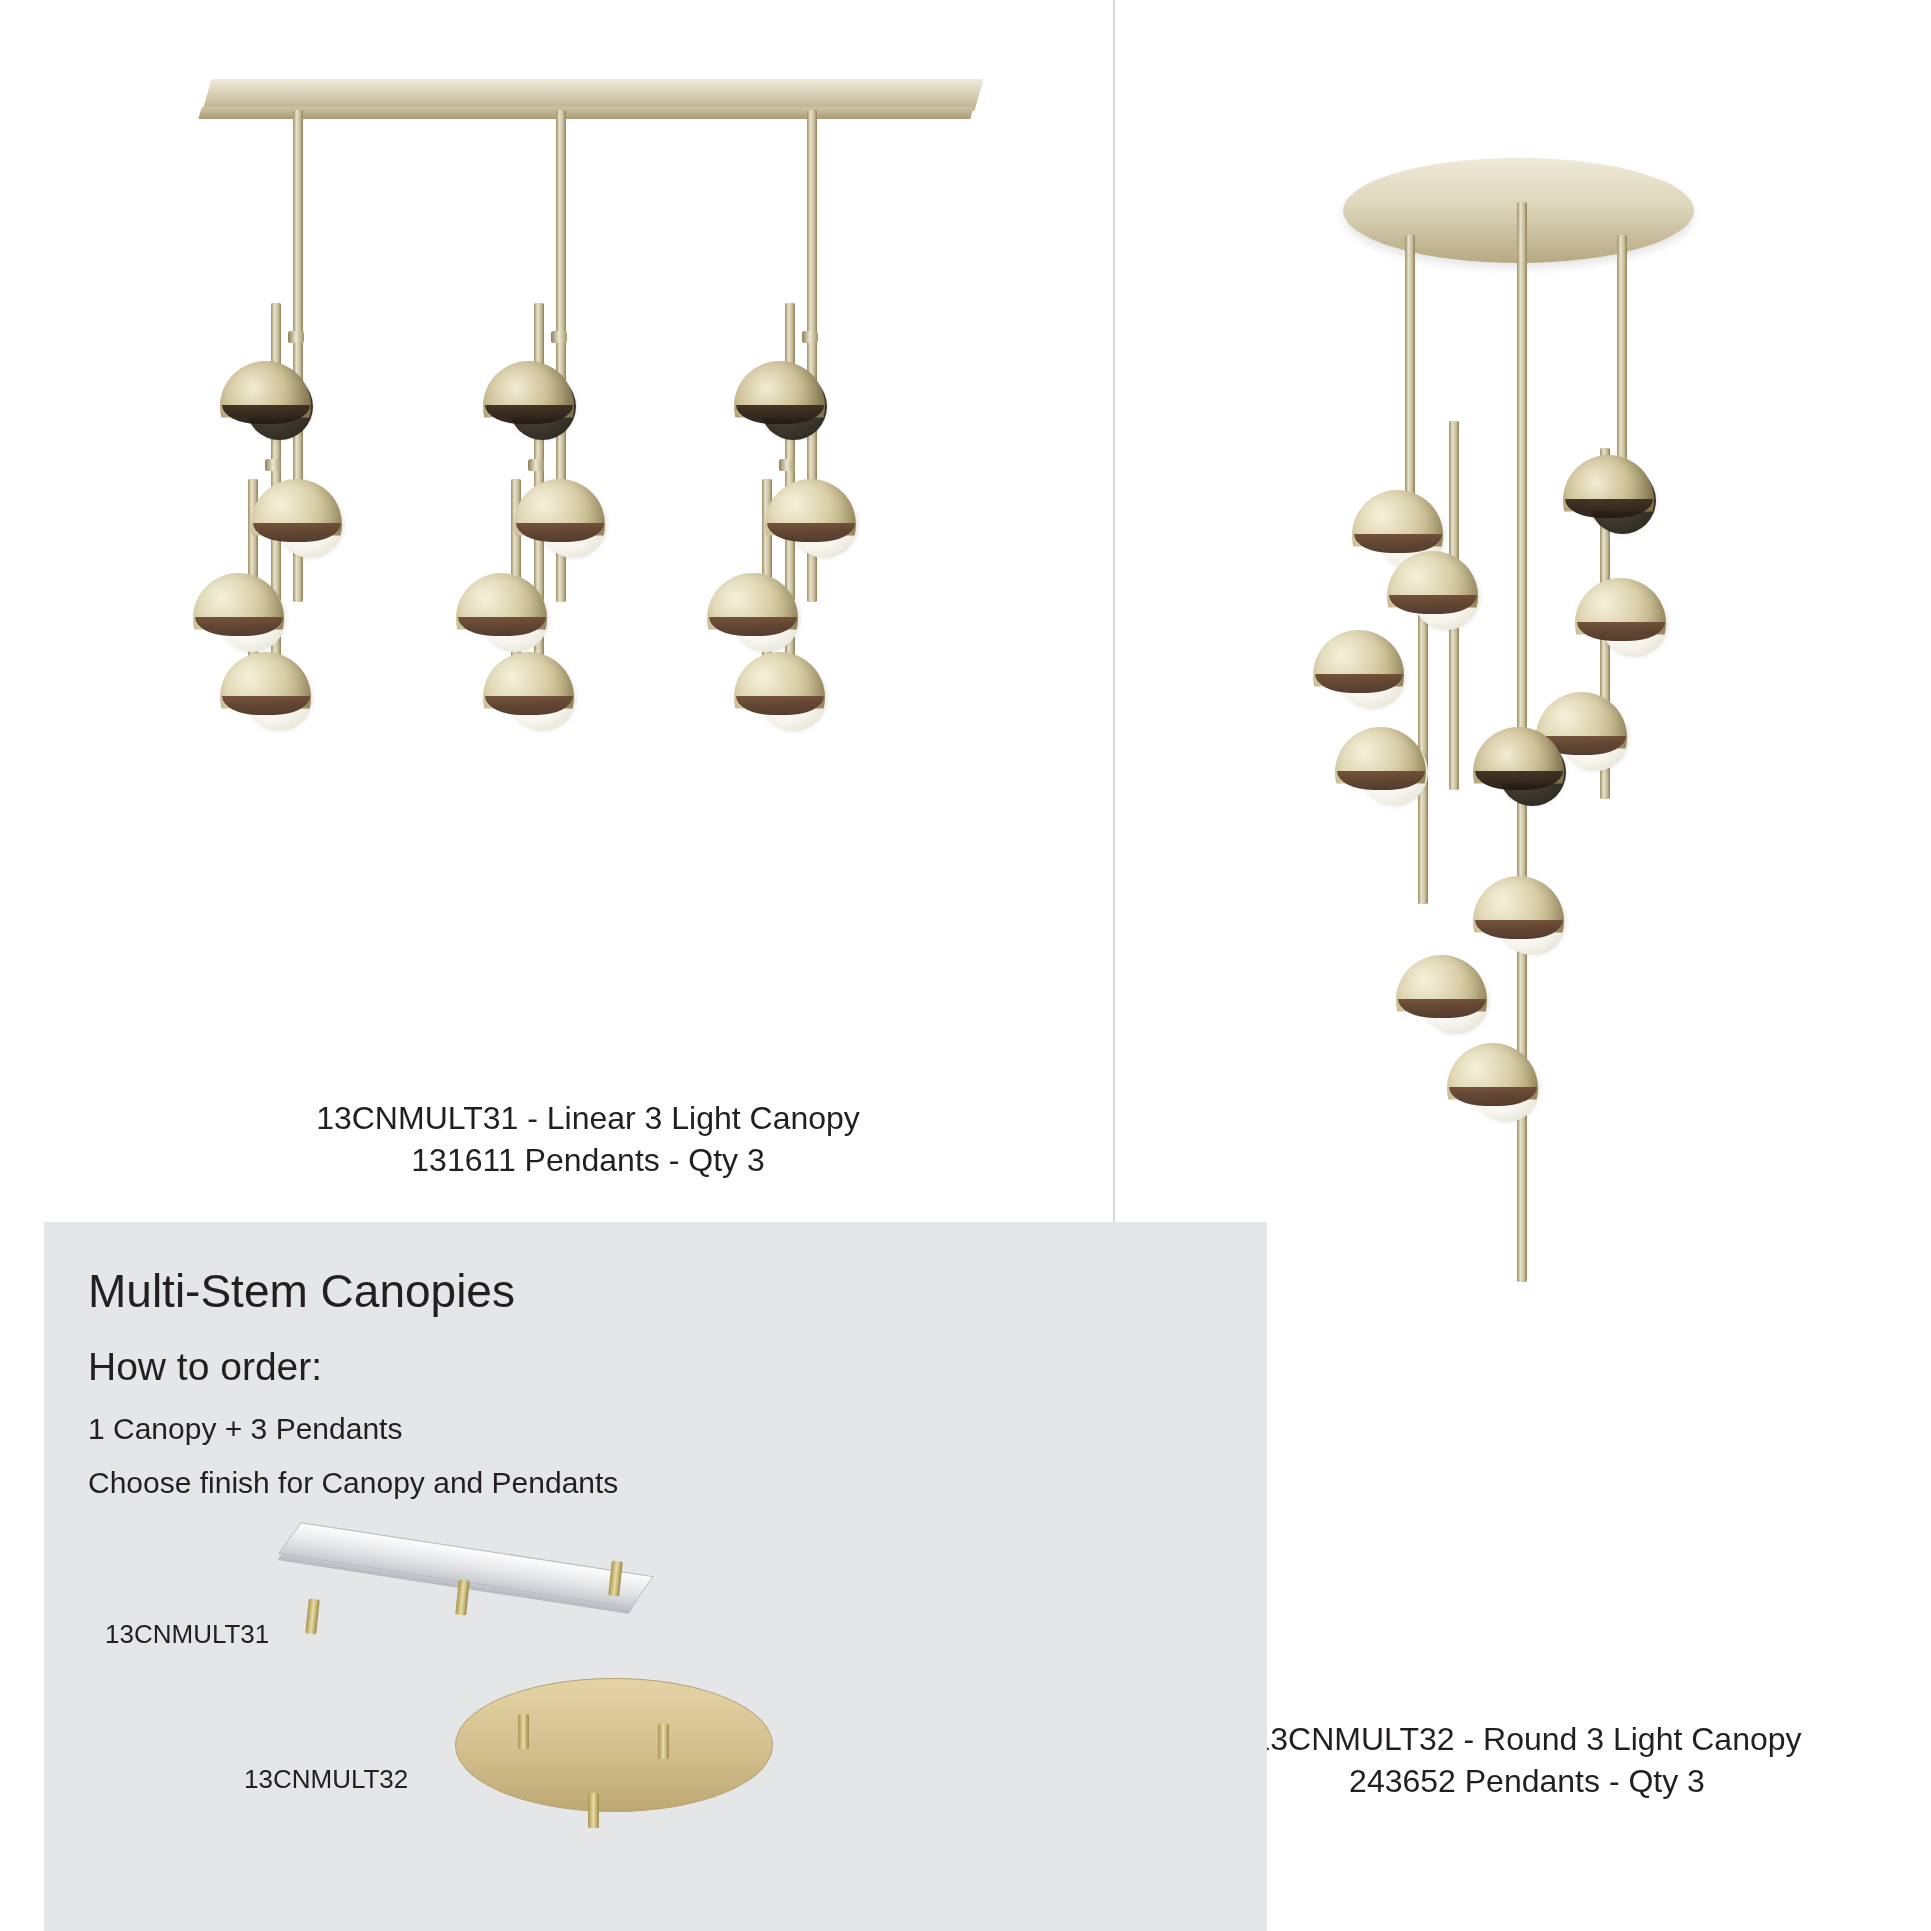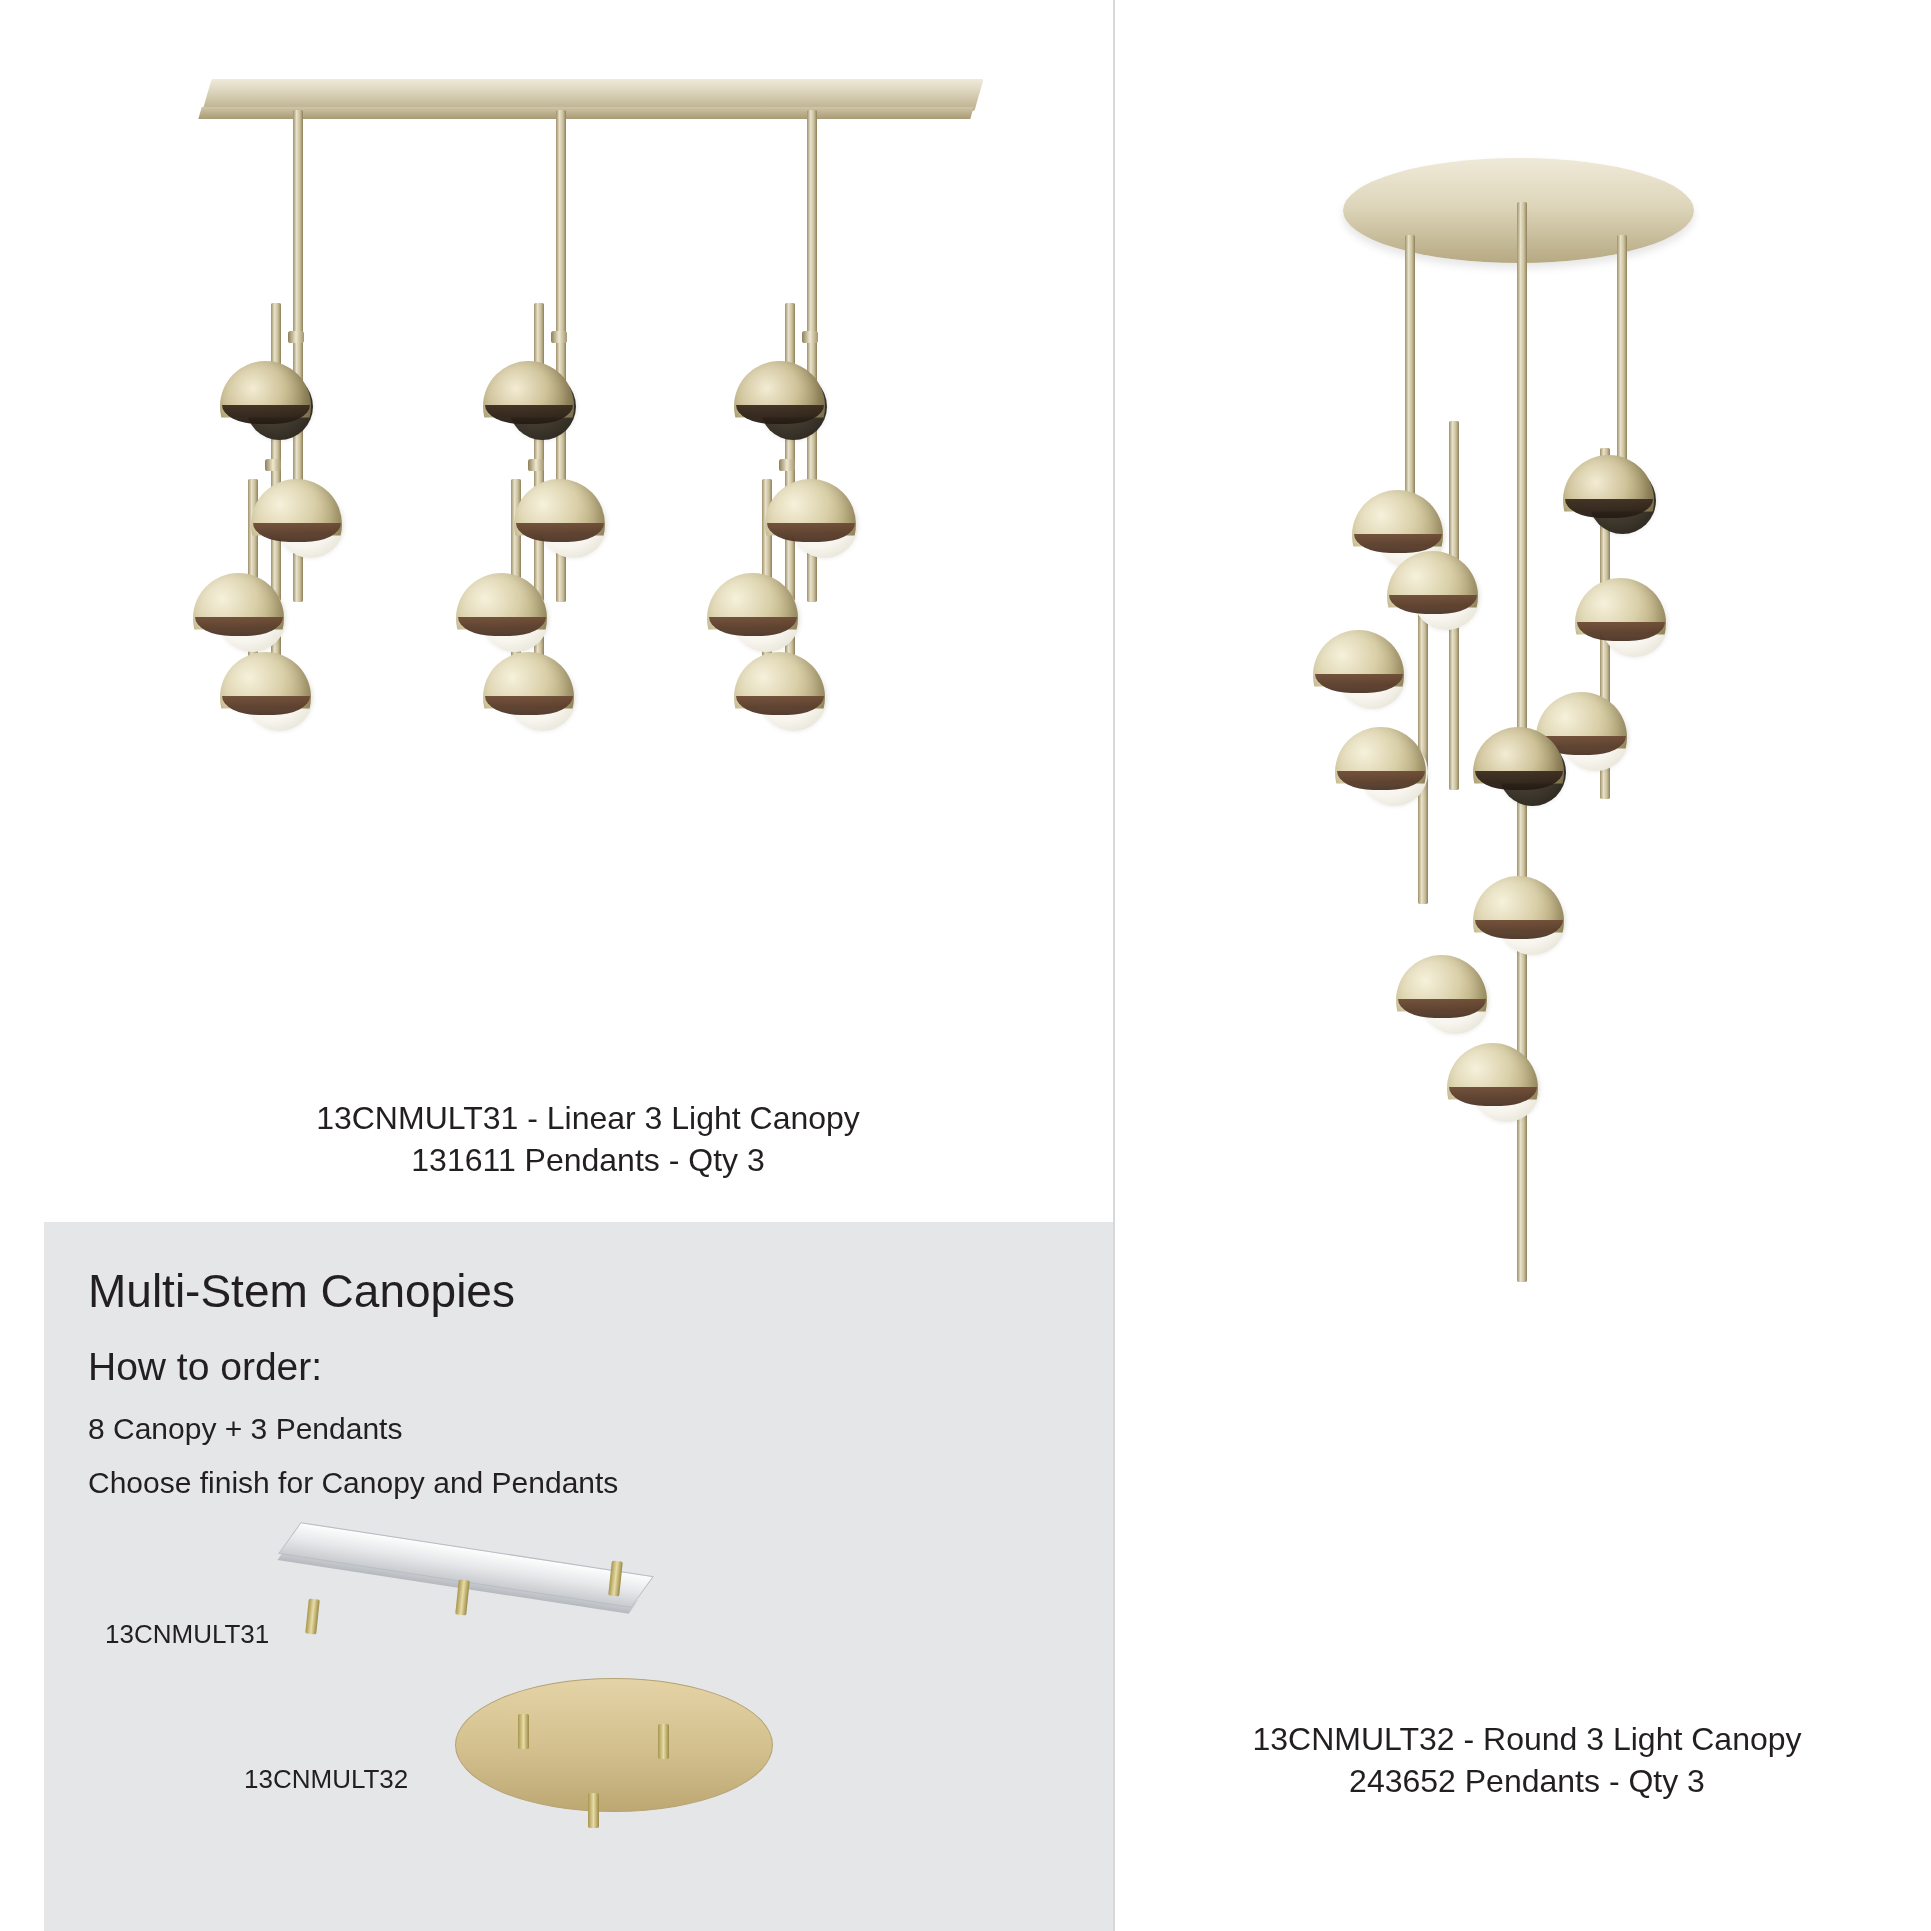--- a/index.html
+++ b/index.html
@@ -191,21 +191,21 @@
     margin-top: 33px;
   }
   #caption-left  { left: 123px;  top: 1064px; width: 930px; }
   #caption-right { left: 1141px; top: 1685px; width: 772px; }
 
   
   .info-panel {
     position: absolute;
     left: 44px;
     top: 1222px;
-    width: 1069px;
+    width: 1223px;
     height: 709px;
     background: #e4e6e8;
   }
   .info-title {
     position: absolute;
     left: 44px;
     top: 42px;
     font-size: 46px;
     color: #231f20;
   }
@@ -475,21 +475,21 @@
 
   <div class="caption" id="caption-right">13CNMULT32 - Round 3 Light Canopy
 243652 Pendants - Qty 3</div>
 
   <div class="info-panel">
 
     <div class="info-title">Multi-Stem Canopies</div>
 
     <div class="info-sub">How to order:</div>
 
-    <div class="info-line1">8 Canopy + 3 Pendants</div>
+    <div class="info-line1">1 Canopy + 3 Pendants</div>
 
     <div class="info-line2">Choose finish for Canopy and Pendants</div>
 
     <div class="label-linear">13CNMULT31</div>
 
     <div class="label-round">13CNMULT32</div>
 
     <div>
       <div class="mini-bar-side"></div>
       <div class="mini-bar"></div>

